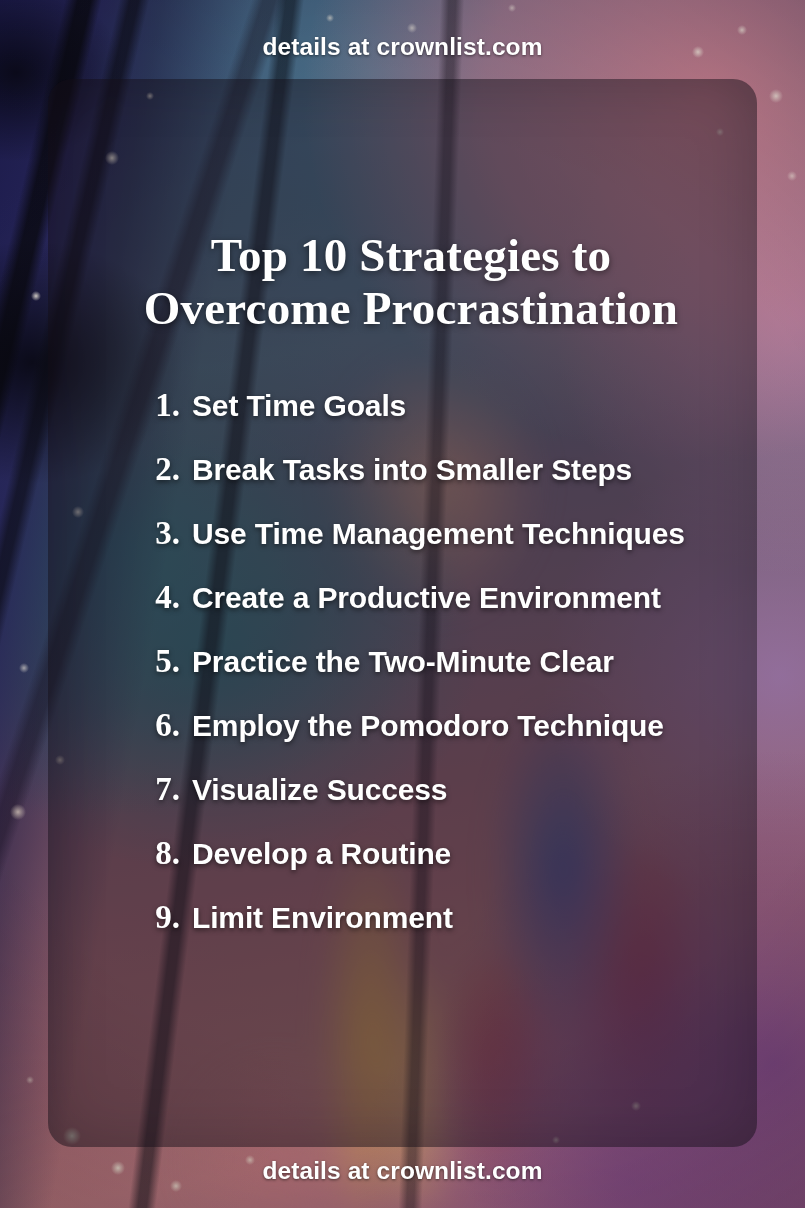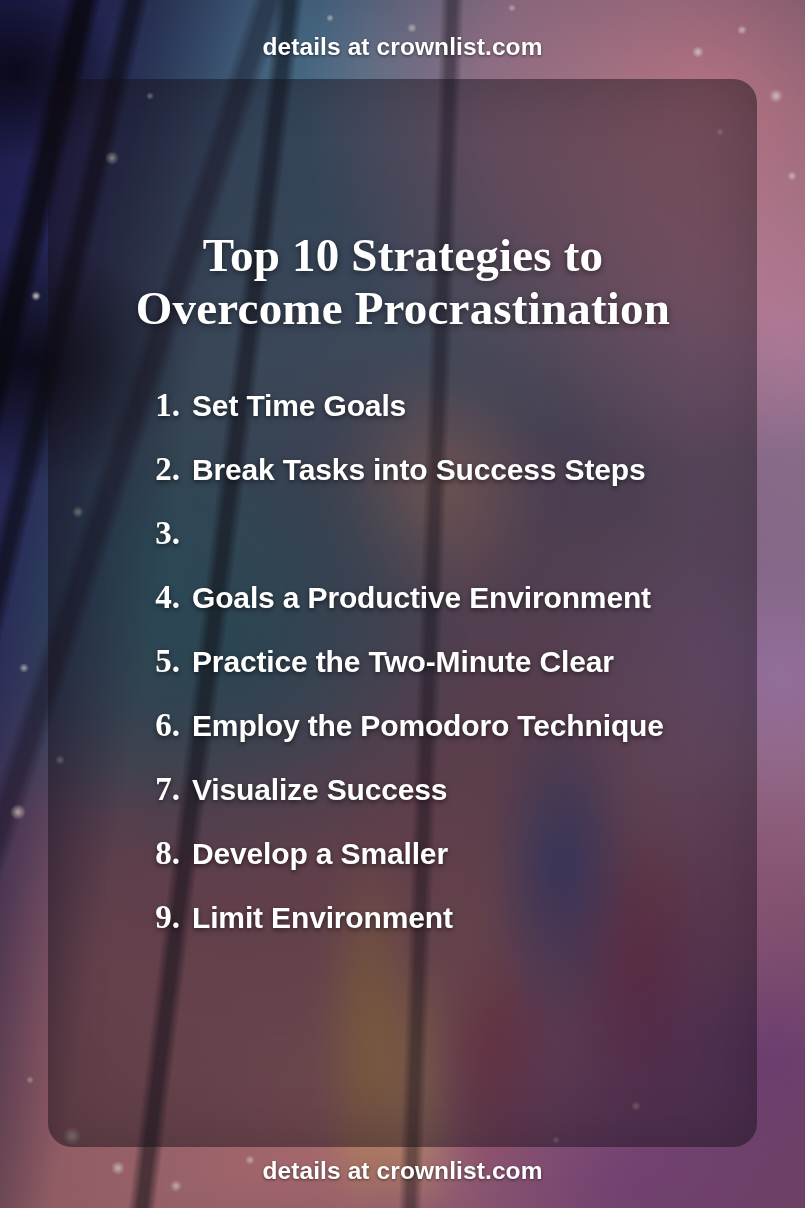--- a/index.html
+++ b/index.html
@@ -146,21 +146,21 @@
     font-weight: bold;
     font-size: 24.5px;
     letter-spacing: 0.1px;
     text-shadow: 0 1px 3px rgba(0,0,0,0.55);
   }
   .band-top { top: 33px; }
   .band-bottom { top: 1157px; }
 
   .title {
     position: absolute;
-    left: 60px;
+    left: 68px;
     top: 198px;
     width: 686px;
     text-align: center;
     color: #ffffff;
     font-family: "Liberation Serif", serif;
     font-weight: bold;
     font-size: 47px;
     line-height: 1.12;
     letter-spacing: 0.2px;
     text-shadow: 0 2px 6px rgba(0,0,0,0.5);
@@ -223,44 +223,45 @@
     <span>Overcome Procrastination</span>
   </h1>
 
   <ol class="list">
     <li class="list-item">
       <span class="item-num">1.</span>
       <span class="item-text">Set Time Goals</span>
     </li>
     <li class="list-item">
       <span class="item-num">2.</span>
-      <span class="item-text">Break Tasks into Success Steps</span>
+      <span class="item-text">Break Tasks into Smaller Steps</span>
     </li>
     <li class="list-item">
       <span class="item-num">3.</span>
+      <span class="item-text">Use Time Management Techniques</span>
     </li>
     <li class="list-item">
       <span class="item-num">4.</span>
-      <span class="item-text">Goals a Productive Environment</span>
+      <span class="item-text">Create a Productive Environment</span>
     </li>
     <li class="list-item">
       <span class="item-num">5.</span>
       <span class="item-text">Practice the Two-Minute Clear</span>
     </li>
     <li class="list-item">
       <span class="item-num">6.</span>
       <span class="item-text">Employ the Pomodoro Technique</span>
     </li>
     <li class="list-item">
       <span class="item-num">7.</span>
       <span class="item-text">Visualize Success</span>
     </li>
     <li class="list-item">
       <span class="item-num">8.</span>
-      <span class="item-text">Develop a Smaller</span>
+      <span class="item-text">Develop a Routine</span>
     </li>
     <li class="list-item">
       <span class="item-num">9.</span>
       <span class="item-text">Limit Environment</span>
     </li>
   </ol>
 
   <div class="band band-bottom">details at crownlist.com</div>
 
 </div>

